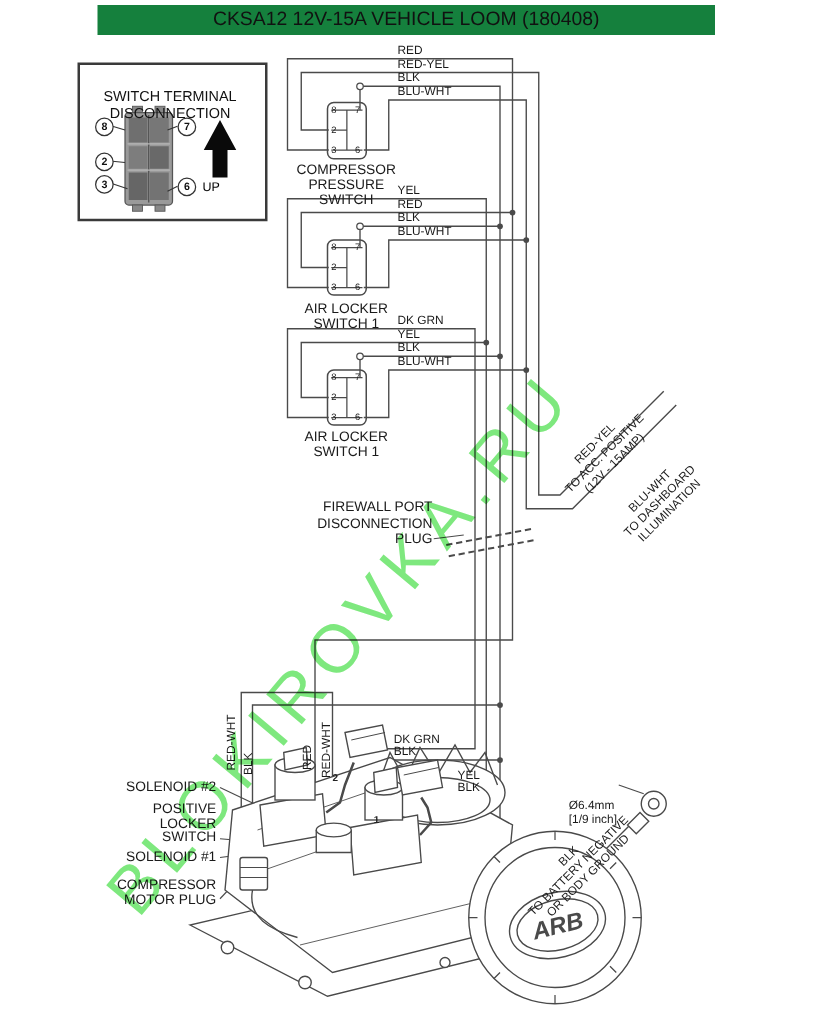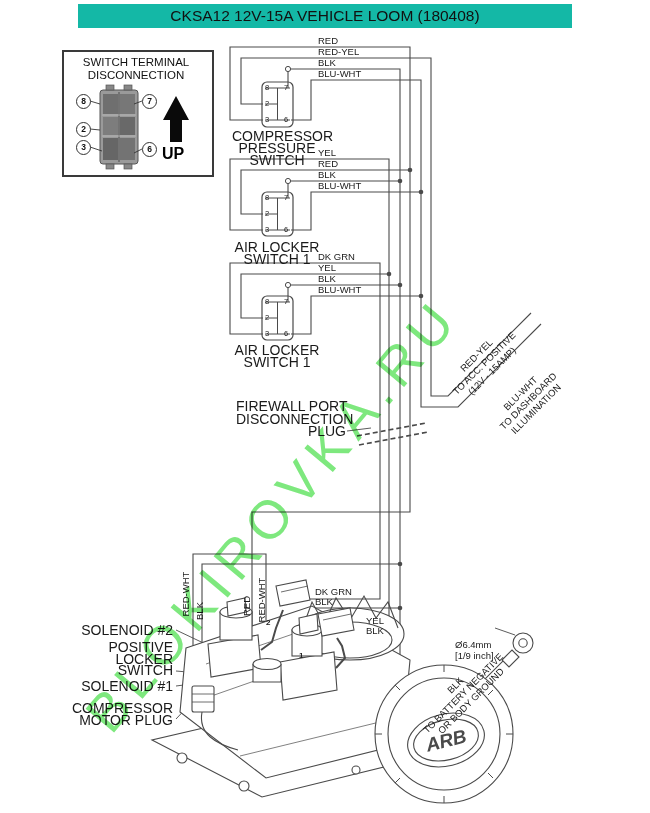--- a/index.html
+++ b/index.html
@@ -1,32 +1,32 @@
 <!DOCTYPE html>
 <html><head>
 <meta charset="utf-8">
 <style>
   html,body{margin:0;padding:0;background:#ffffff;}
   #page{position:relative;width:650px;height:813px;background:#fff;overflow:hidden;
         font-family:"Liberation Sans","DejaVu Sans",sans-serif;color:#1a1a1a;}
   #art{position:absolute;left:0;top:0;z-index:1;}
   .lbl{position:absolute;z-index:2;font-size:9.5px;line-height:10.5px;white-space:nowrap;letter-spacing:0;}
-  .lbl10{position:absolute;z-index:2;font-size:14px;line-height:12px;white-space:nowrap;}
+  .lbl10{position:absolute;z-index:2;font-size:11px;line-height:12px;white-space:nowrap;}
   .ctr{text-align:center;}
   .rgt{text-align:right;}
   .rot{transform:translate(-50%,-50%) rotate(-45deg);transform-origin:center;}
   .rot90{transform:translate(-50%,-50%) rotate(-90deg);transform-origin:center;}
   .tnum{position:absolute;z-index:2;font-size:7.5px;line-height:8px;width:10px;text-align:center;color:#222;}
-  #titlebar{position:absolute;left:78px;top:4px;width:494px;height:24px;background:#14b8a6;z-index:2;
+  #titlebar{position:absolute;left:78px;top:4px;width:494px;height:24px;background:#15803d;z-index:2;
             display:flex;align-items:center;justify-content:center;font-size:15.5px;color:#111;}
   #legendbox{position:absolute;left:62px;top:50px;width:148px;height:123px;border:2px solid #3a3a3a;z-index:2;background:transparent;}
-  .legtitle{position:absolute;left:0;width:148px;text-align:center;font-size:11.5px;line-height:13px;color:#111;}
+  .legtitle{position:absolute;left:0;width:148px;text-align:center;font-size:11.5px;line-height:13px;color:#111;margin-top:16px;}
   .circnum{position:absolute;z-index:3;width:13px;height:13px;border:1.4px solid #333;border-radius:50%;
            font-size:8.5px;line-height:13px;text-align:center;font-weight:700;color:#111;background:#fff;}
-  #uplbl{position:absolute;z-index:3;font-size:16px;font-weight:700;color:#000;}
+  #uplbl{position:absolute;z-index:3;font-size:10px;font-weight:400;color:#000;}
   #watermark{position:absolute;left:272px;top:515px;z-index:4;font-size:54px;letter-spacing:8px;
              color:#7ee87e;white-space:nowrap;transform:translate(-50%,-50%) rotate(-50deg);
              mix-blend-mode:multiply;pointer-events:none;font-weight:400;}
   .mark{position:absolute;z-index:2;font-size:8px;font-weight:700;color:#222;}
 </style>
 </head>
 <body>
 
 <div id="page">
 

